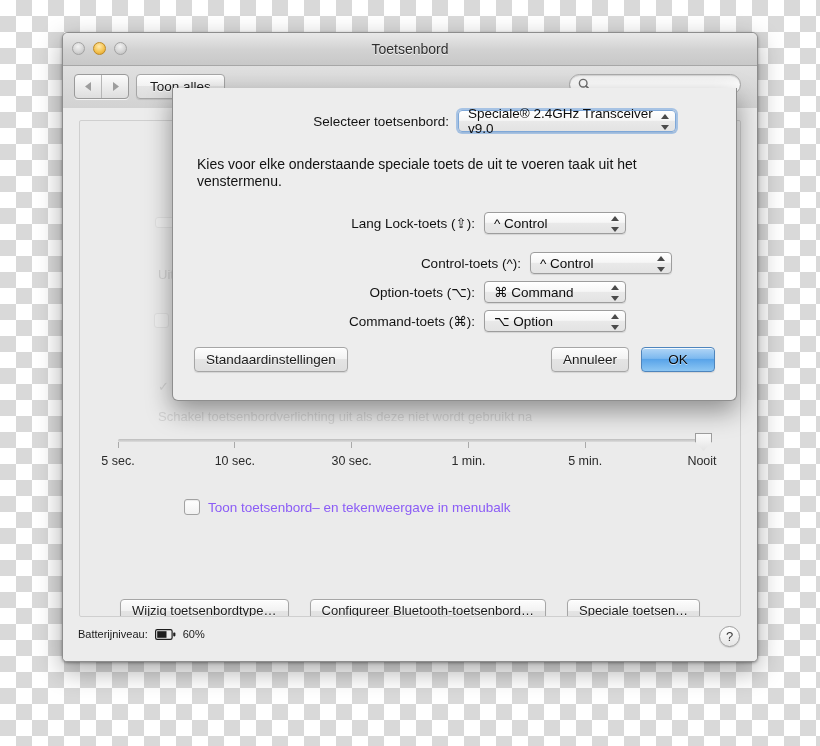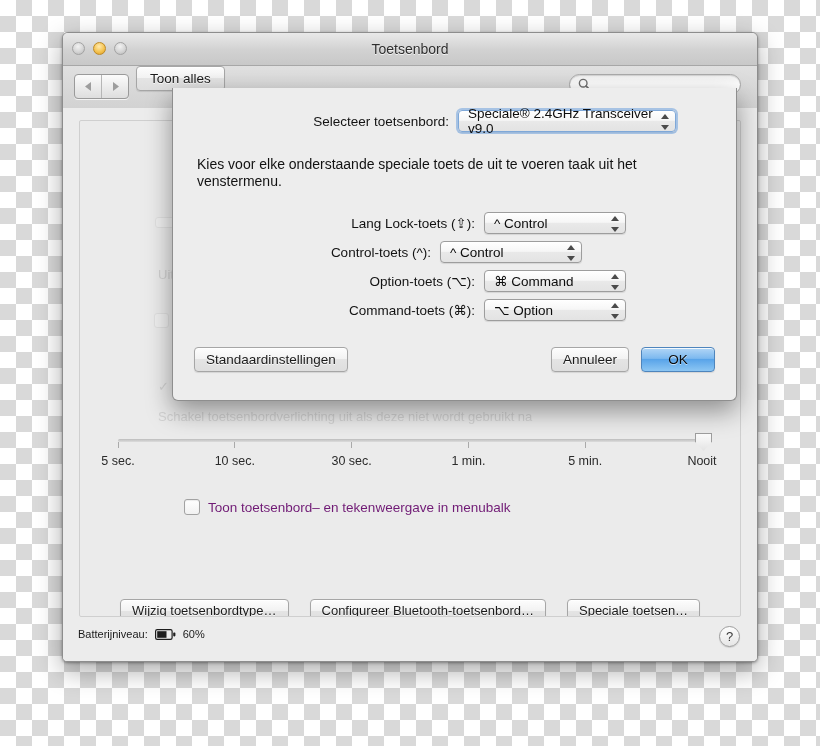--- a/index.html
+++ b/index.html
@@ -112,21 +112,21 @@
     text-shadow: 0 1px 0 rgba(255,255,255,0.8);
     padding: 0 11px;
     height: 23px;
     line-height: 21px;
     white-space: nowrap;
     box-sizing: border-box;
   }
   .toolbar .show-all {
     position: absolute;
     left: 73px;
-    top: 0;
+    top: 8px;
     height: 25px;
     line-height: 23px;
     padding: 0 13px;
     font-size: 13.5px;
   }
   .searchfield {
     position: absolute;
     right: 16px;
     top: 8px;
     width: 172px;
@@ -219,21 +219,21 @@
     align-items: center;
     gap: 8px;
   }
   .checkbox {
     width: 14px; height: 14px;
     border: 1px solid #a2a2a2;
     border-radius: 3px;
     background: linear-gradient(to bottom, #ffffff, #f1f1f1);
     box-shadow: 0 1px 1px rgba(0,0,0,0.08) inset;
   }
-  .checklabel { font-size: 13.5px; color: #701a75; }
+  .checklabel { font-size: 13.5px; color: #8b5cf6; }
 
   .bottombuttons {
     position: absolute;
     left: 40px;
     top: 478px;
     display: flex;
     gap: 21px;
   }
   .bottombuttons .btn { height: 24px; line-height: 22px; font-size: 13px; }
 
@@ -483,21 +483,21 @@
       <div class="sheet-label" style="width:200px; margin-right:9px;">Lang Lock-toets (⇪):</div>
       <div class="popup" style="width:142px;">
         <span>^ Control</span>
         <span class="arrows">
             <span class="caret-up"></span>
             <span class="caret-dn"></span>
           </span>
       </div>
     </div>
 
-    <div class="sheet-row" style="margin-top:7px; padding-right:96px;justify-content:center;">
+    <div class="sheet-row" style="margin-top:18px; padding-right:64px;">
       <div class="sheet-label" style="width:200px; margin-right:9px;">Control-toets (^):</div>
       <div class="popup" style="width:142px;">
         <span>^ Control</span>
         <span class="arrows">
             <span class="caret-up"></span>
             <span class="caret-dn"></span>
           </span>
       </div>
     </div>
 

